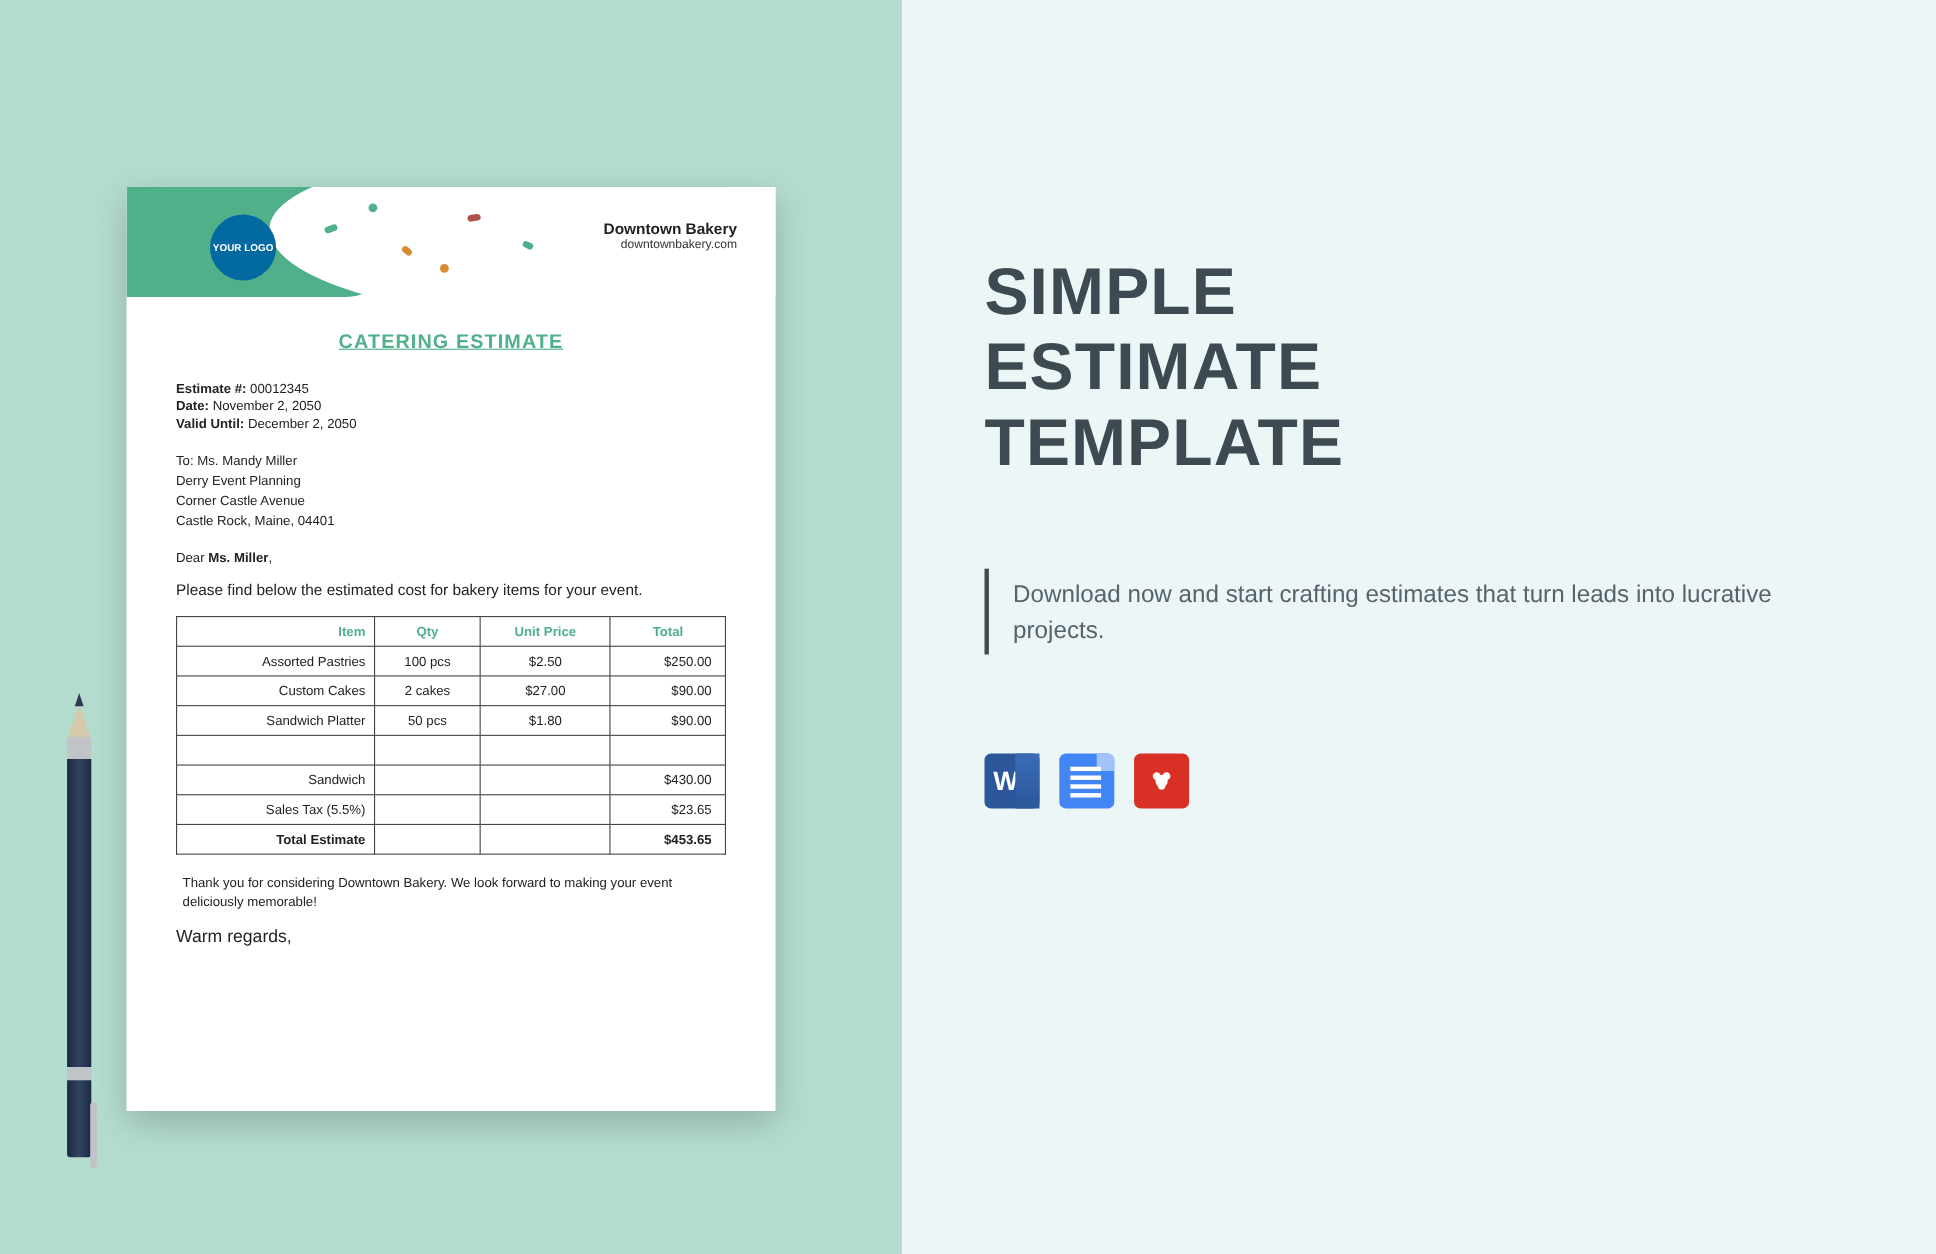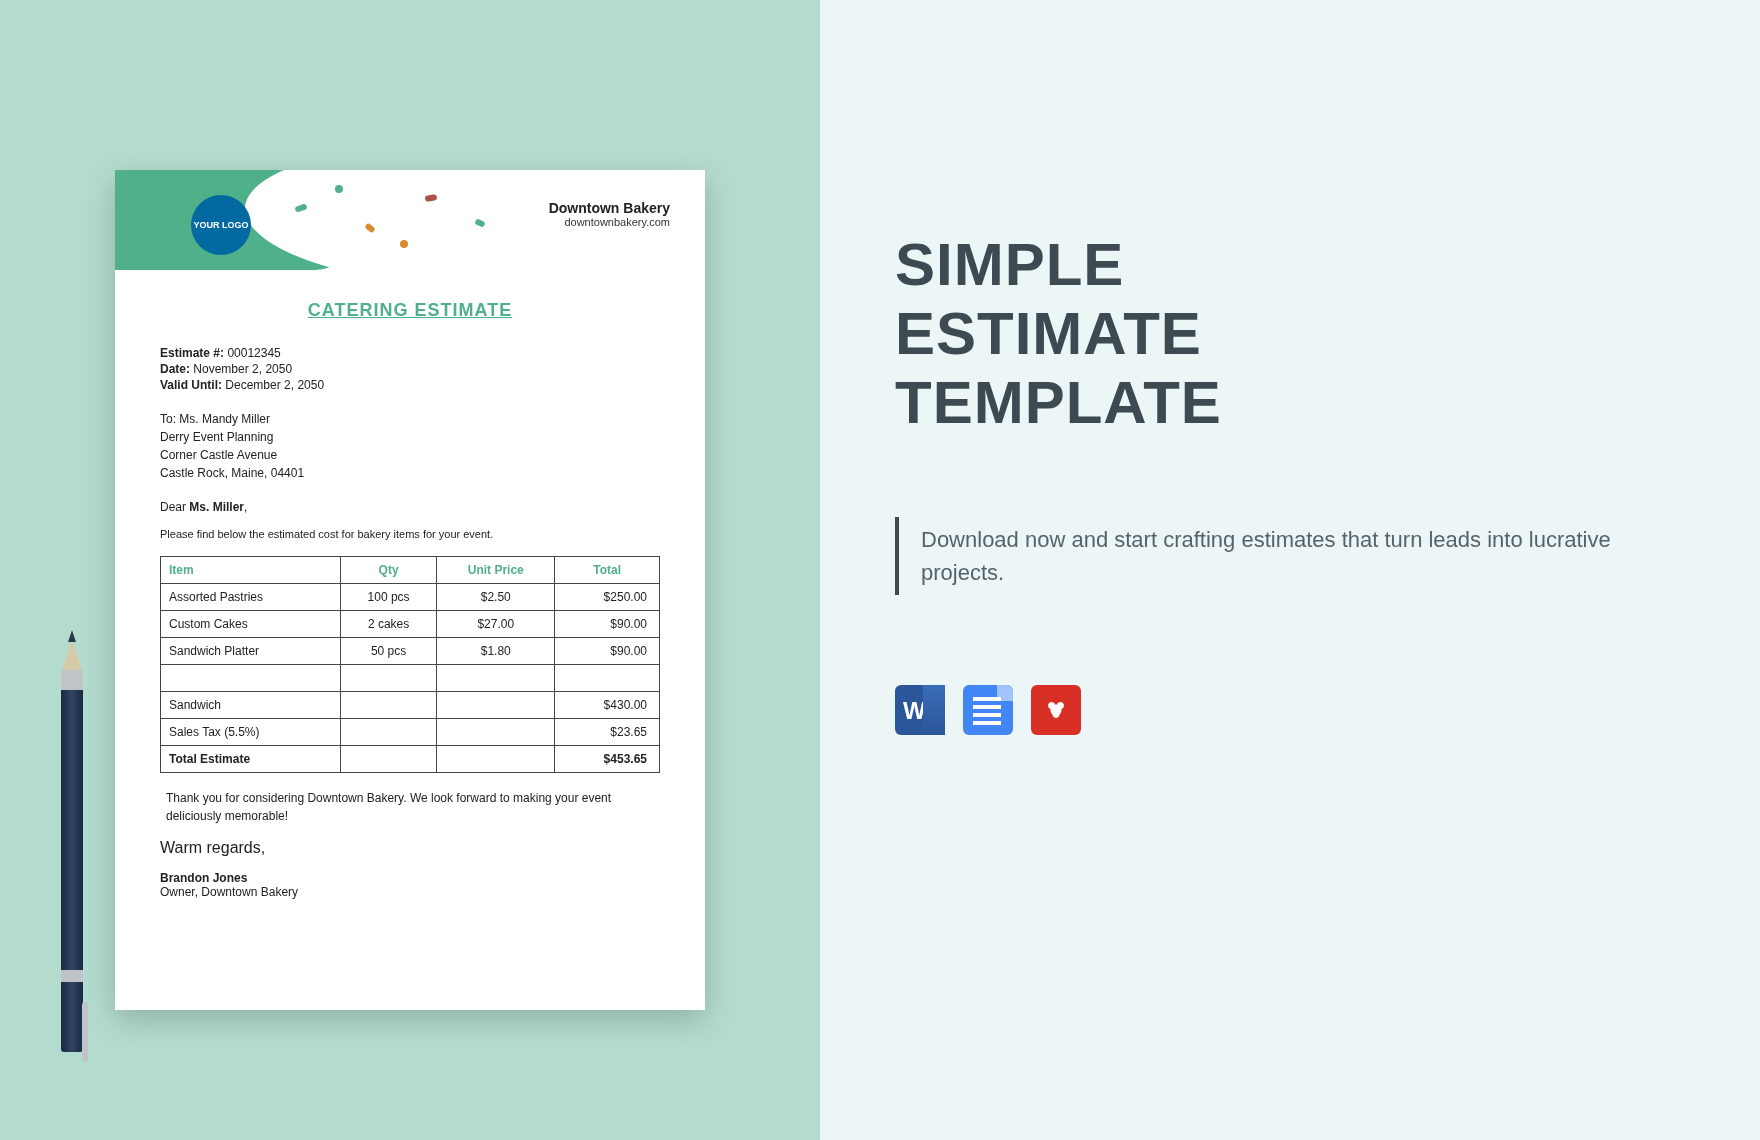--- a/index.html
+++ b/index.html
@@ -154,31 +154,31 @@
     font-size: 18px;
     letter-spacing: 1px;
     margin-bottom: 25px;
     text-decoration: underline;
   }
   .meta-line { margin: 2px 0; font-size: 12px; }
   .meta-label { font-weight: bold; }
   .to-block { margin-top: 18px; line-height: 1.5; font-size: 12px; }
   .dear-line { margin-top: 18px; font-size: 12px; }
   .dear-name { font-weight: bold; }
-  .intro-line { margin-top: 14px; font-size: 11px; }
+  .intro-line { margin-top: 14px; font-size: 14px; }
   .items-table {
     width: 100%;
     border-collapse: collapse;
     margin-top: 16px;
     font-size: 12px;
   }
   .items-table th, .items-table td {
     border: 1px solid #444;
     padding: 6px 8px;
-    text-align: left;
+    text-align: right;
   }
   .items-table th {
     color: #4fb08a;
     font-weight: bold;
   }
   .items-table th.qty, .items-table th.unit, .items-table th.total,
   .items-table td.qty, .items-table td.unit, .items-table td.total {
     text-align: center;
   }
   .items-table td.total, .items-table th.total { text-align: center; }
@@ -352,24 +352,20 @@
               <td>Total Estimate</td>
                 <td></td>
                 <td></td>
               <td class="right">$453.65</td>
             </tr>
           </tbody>
         </table>
 
         <div class="thank-you">Thank you for considering Downtown Bakery. We look forward to making your event deliciously memorable!</div>
         <div class="warm">Warm regards,</div>
-        <div class="signer">
-          <div class="signer-name">Brandon Jones</div>
-          <div>Owner, Downtown Bakery</div>
-        </div>
       </div>
     </div>
   </div>
 
   <div class="right-panel">
     <h1 class="page-title">
       <span>SIMPLE</span><br>
       <span>ESTIMATE</span><br>
       <span>TEMPLATE</span>
     </h1>

